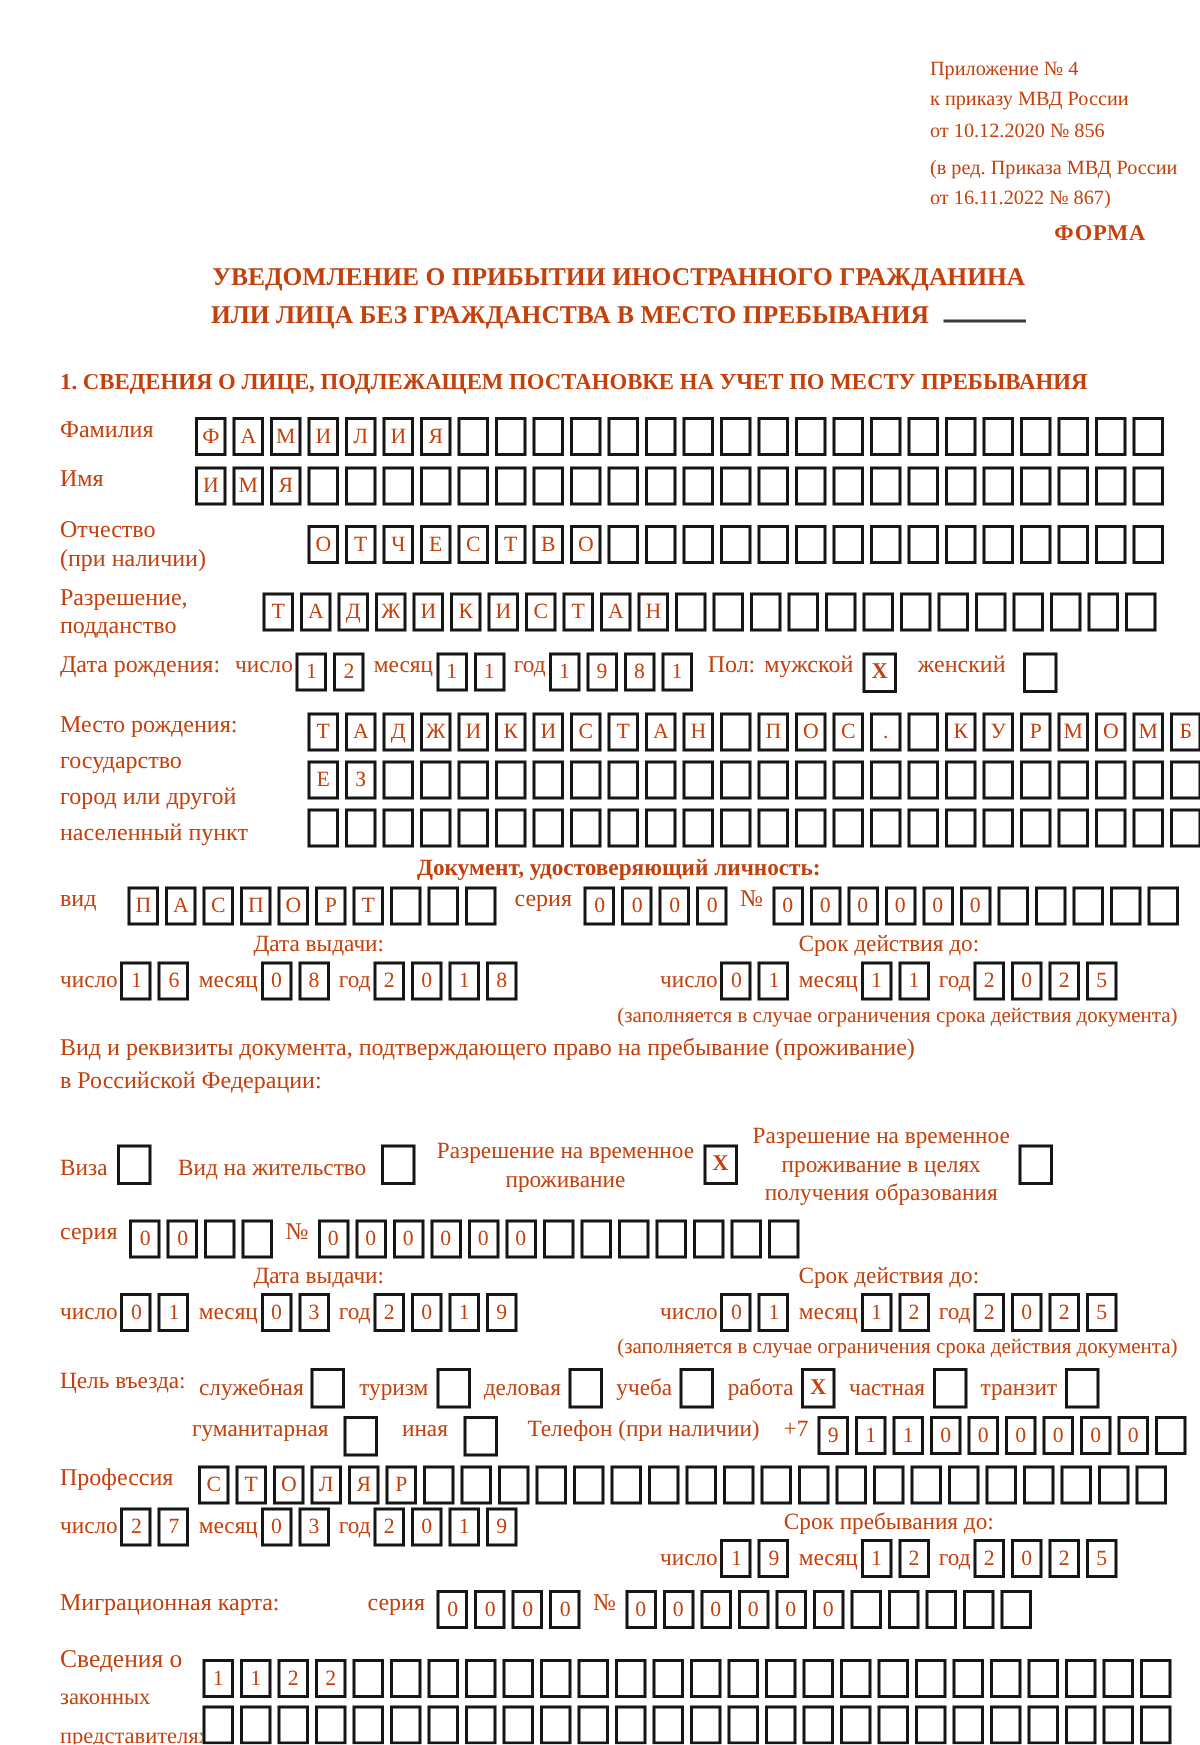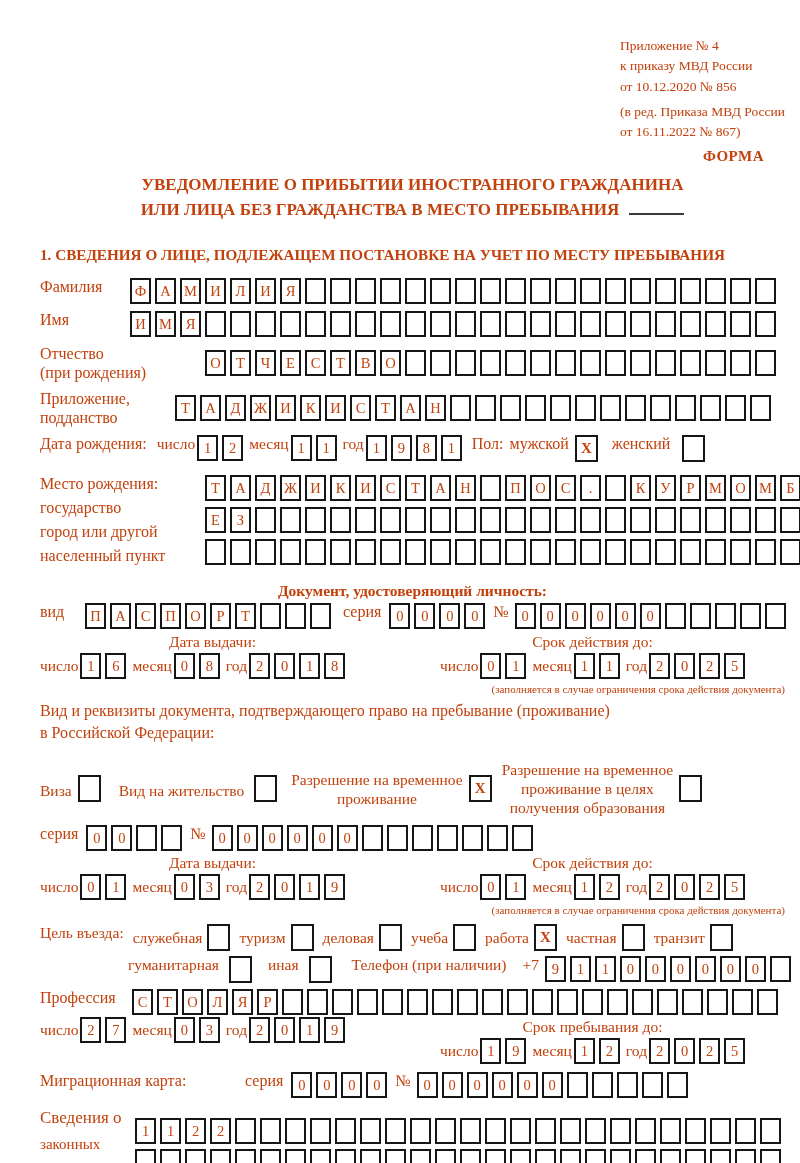--- a/index.html
+++ b/index.html
@@ -36,21 +36,21 @@
   .w92{width:92px;flex:none;}
   .w95{width:95px;flex:none;}
   .stack{display:flex;flex-direction:column;gap:6px;}
   .dw{font-size:15.5px;white-space:nowrap;margin-left:6px;margin-right:2px;}
   .dw0{margin-left:0;}
   .dp{display:flex;margin-top:3px;}
   .dp-l{width:345px;flex:none;}
   .dp-r{margin-left:55px;}
   .dp-h{text-align:center;font-size:15.5px;line-height:19px;margin-bottom:2px;}
   .dl{display:flex;align-items:center;}
-  .note-r{text-align:right;font-size:11px;line-height:15px;margin-top:3px;}
+  .note-r{text-align:right;font-size:14px;line-height:15px;margin-top:3px;}
   .intro{font-size:16px;line-height:20px;margin-top:4px;}
   .optblock{font-size:15.5px;line-height:19px;text-align:center;white-space:nowrap;}
   .ml6{margin-left:6px;} .ml8{margin-left:8px;} .ml10{margin-left:10px;} .ml12{margin-left:12px;}
   .ml14{margin-left:14px;} .ml16{margin-left:16px;} .ml18{margin-left:18px;} .ml20{margin-left:20px;} .ml88{margin-left:88px;}
   .p-opt{display:flex;align-items:center;gap:5px;margin-left:9px;}
   .p15{font-size:15.5px;white-space:nowrap;}
 </style>
 </head>
 <body>
 
@@ -132,21 +132,21 @@
         <span class="cell"></span>
         <span class="cell"></span>
         <span class="cell"></span>
         <span class="cell"></span>
       </span>
   </div>
 
   <div class="row row-top">
     <span class="w165">
       <span class="lbl2">Отчество</span><br>
-      <span class="lbl2">(при рождения)</span>
+      <span class="lbl2">(при наличии)</span>
     </span>
     <span class="cells">
         <span class="cell">О</span>
         <span class="cell">Т</span>
         <span class="cell">Ч</span>
         <span class="cell">Е</span>
         <span class="cell">С</span>
         <span class="cell">Т</span>
         <span class="cell">В</span>
         <span class="cell">О</span>
@@ -163,21 +163,21 @@
         <span class="cell"></span>
         <span class="cell"></span>
         <span class="cell"></span>
         <span class="cell"></span>
         <span class="cell"></span>
       </span>
   </div>
 
   <div class="row row-top">
     <span class="w135">
-      <span class="lbl2">Приложение,</span><br>
+      <span class="lbl2">Разрешение,</span><br>
       <span class="lbl2">подданство</span>
     </span>
     <span class="cells">
         <span class="cell">Т</span>
         <span class="cell">А</span>
         <span class="cell">Д</span>
         <span class="cell">Ж</span>
         <span class="cell">И</span>
         <span class="cell">К</span>
         <span class="cell">И</span>
@@ -309,21 +309,21 @@
           <span class="cell"></span>
           <span class="cell"></span>
           <span class="cell"></span>
           <span class="cell"></span>
           <span class="cell"></span>
           <span class="cell"></span>
         </span>
     </span>
   </div>
 
-  <div style="text-align:center;font-weight:bold;font-size:15.5px;margin-top:14px">Документ, удостоверяющий личность:</div>
+  <div style="text-align:center;font-weight:bold;font-size:15.5px;margin-top:2px">Документ, удостоверяющий личность:</div>
 
   <div class="row" style="margin-top:3px">
     <span class="lbl w45">вид</span>
     <span class="cells">
         <span class="cell">П</span>
         <span class="cell">А</span>
         <span class="cell">С</span>
         <span class="cell">П</span>
         <span class="cell">О</span>
         <span class="cell">Р</span>

